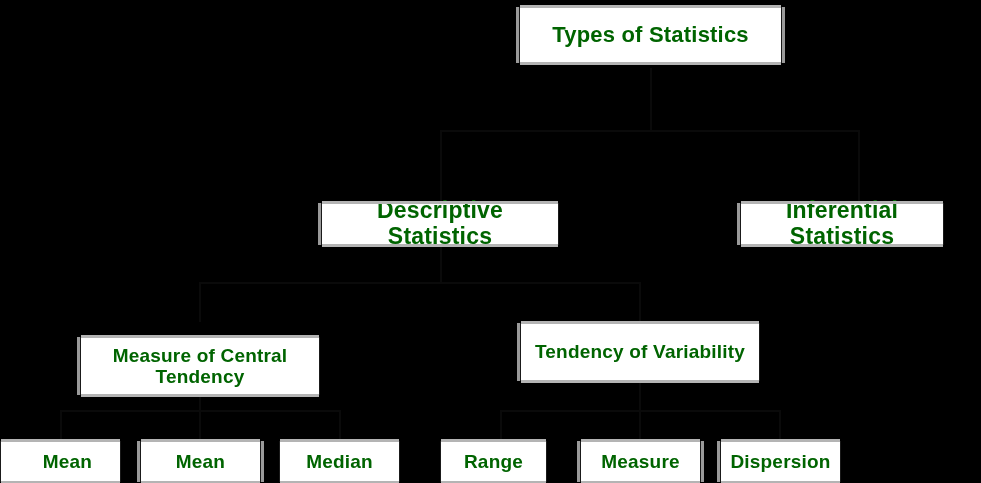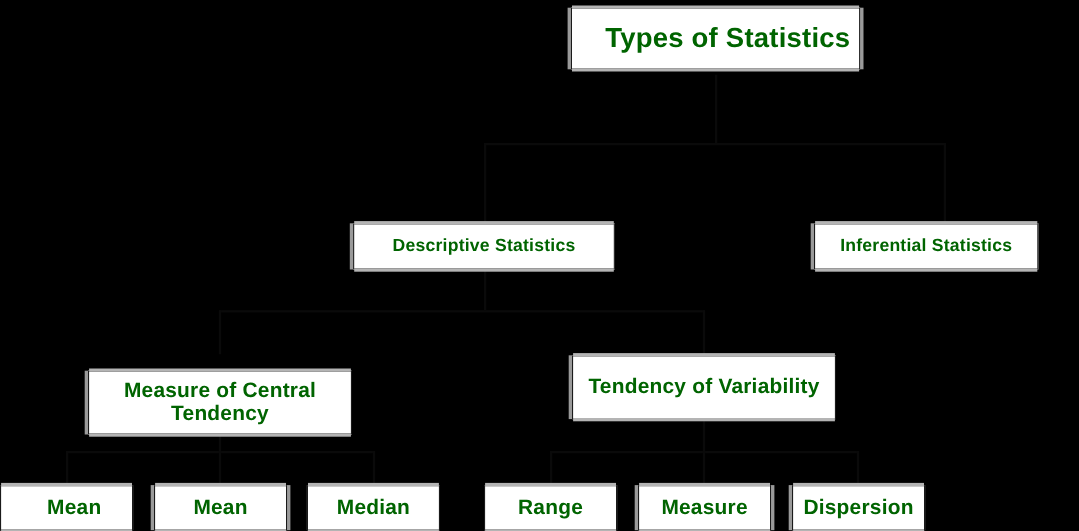--- a/index.html
+++ b/index.html
@@ -51,22 +51,22 @@
     height: 3px;
     background: #b4b4b4;
   }
   .node.shadow-left {
     box-shadow: -3px 0 0 0 #9a9a9a;
   }
   .node.shadow-both {
     box-shadow: -3px 0 0 0 #9a9a9a, 3px 0 0 0 #9a9a9a;
   }
 
-  .lvl-title { font-size: 25px; justify-content: flex-end; }
-  .lvl-2     { font-size: 16px; }
+  .lvl-title { font-size: 22px; }
+  .lvl-2     { font-size: 23px; }
   .lvl-3     { font-size: 19px; }
   .lvl-4     { font-size: 19px; }
 
   .node span { display: block; padding: 0 8px; }
 </style>
 </head>
 <body>
 
 <div id="canvas">
 
@@ -117,21 +117,21 @@
   </div>
 
   <div class="node lvl-4 shadow-both" style="left:140px; top:441px; width:121px; height:41px;">
     <span>Mean</span>
   </div>
 
   <div class="node lvl-4" style="left:279px; top:441px; width:121px; height:41px;">
     <span>Median</span>
   </div>
 
-  <div class="node lvl-4" style="left:440px; top:441px; width:121px; height:41px;">
+  <div class="node lvl-4" style="left:440px; top:441px; width:107px; height:41px;">
     <span>Range</span>
   </div>
 
   <div class="node lvl-4 shadow-both" style="left:580px; top:441px; width:121px; height:41px;">
     <span>Measure</span>
   </div>
 
   <div class="node lvl-4 shadow-left" style="left:720px; top:441px; width:121px; height:41px;">
     <span>Dispersion</span>
   </div>

